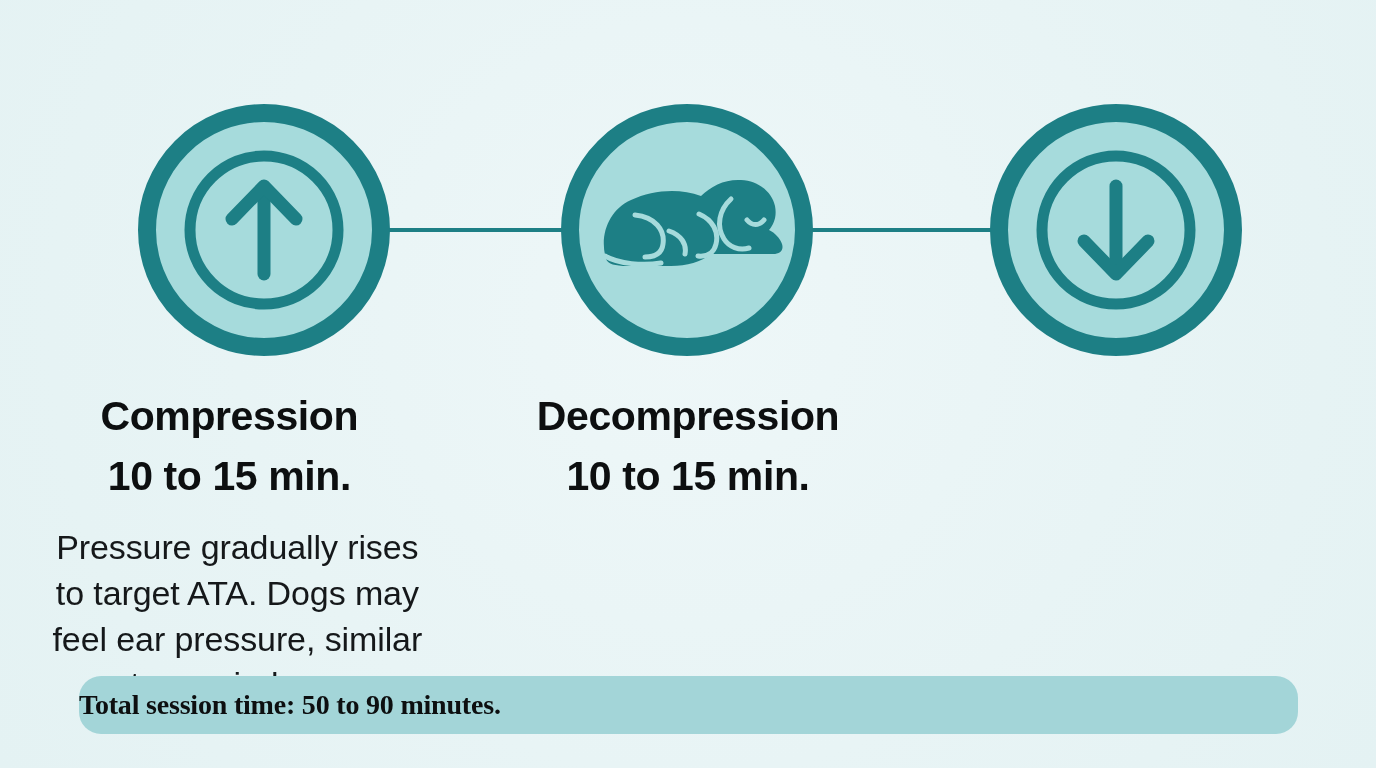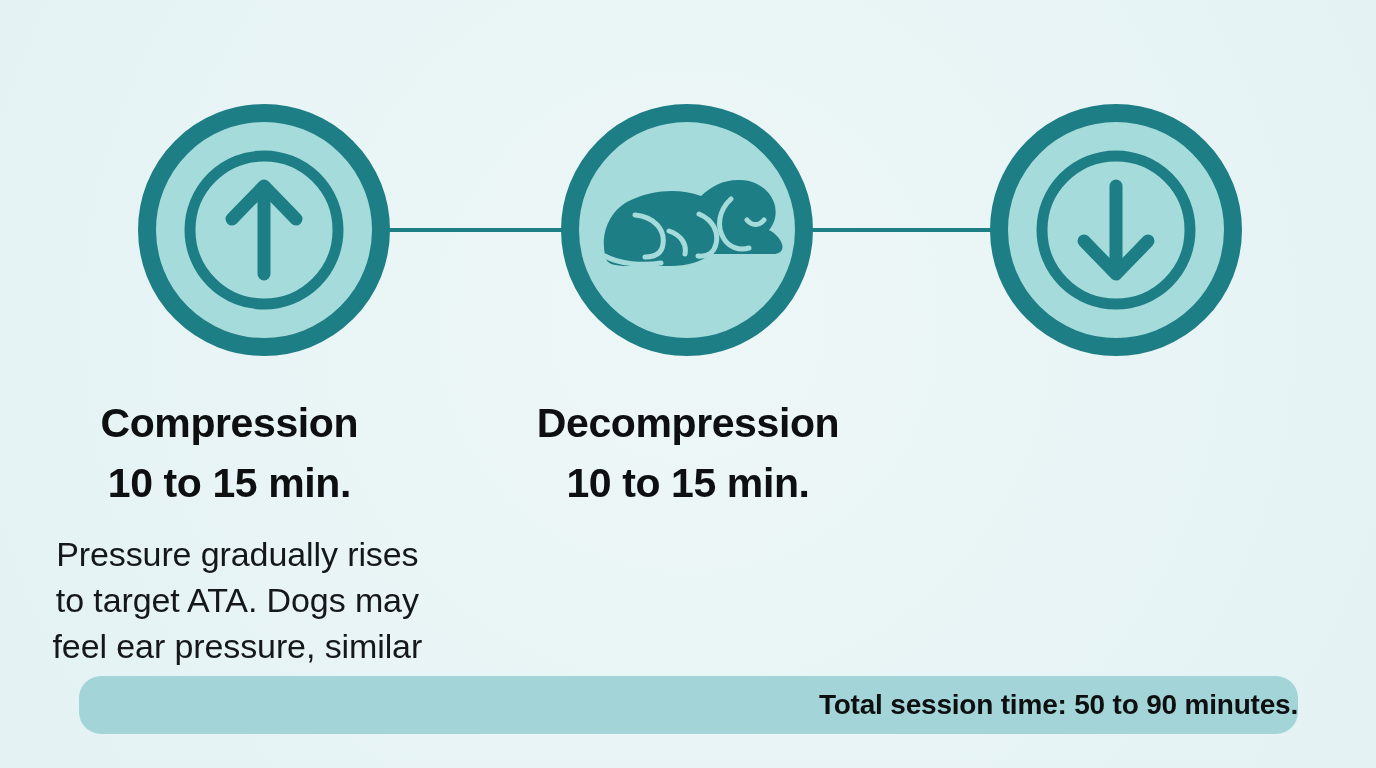--- a/index.html
+++ b/index.html
@@ -61,21 +61,21 @@
     box-sizing: border-box;
     padding: 0 36px;
     text-align: center;
   }
   .col-title {
     color: #0d0f10;
     font-size: 41px;
     font-weight: 700;
     line-height: 1.46;
     letter-spacing: -0.4px;
-    margin: 16px;
+    margin: 9px;
   }
   .col-title-line2 {
     display: block;
   }
   .col-desc {
     color: #15181a;
     font-size: 34px;
     font-weight: 400;
     line-height: 1.35;
     margin: 18px 0 0 16px;
@@ -86,22 +86,23 @@
   #total-banner {
     position: absolute;
     left: 79px;
     top: 676px;
     width: 1219px;
     height: 58px;
     background: #a3d5d8;
     border-radius: 22px;
     display: flex;
     align-items: center;
-    justify-content: flex-end;
+    justify-content: flex-start;
     z-index: 3;
+    font-family: Liberation Serif, serif;
   }
   #total-banner-text {
     color: #0d0f10;
     font-size: 28px;
     font-weight: 700;
     letter-spacing: -0.2px;
   }
 </style>
 </head>
 <body>

